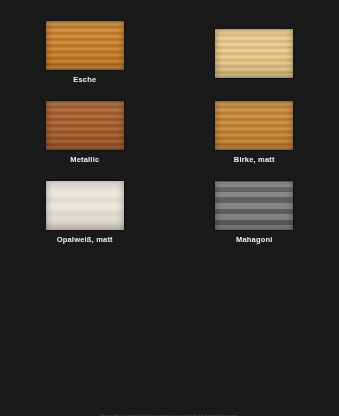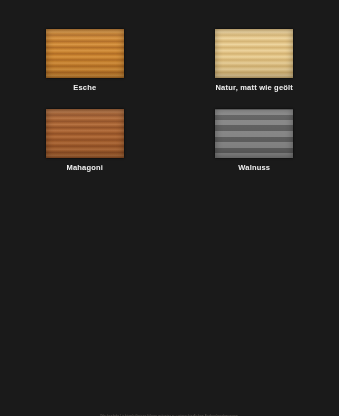--- a/index.html
+++ b/index.html
@@ -31,21 +31,21 @@
     grid-template-columns: 169.5px 169.5px;
     grid-template-rows: repeat(5, 80px);
     padding-top: 13px;
     box-sizing: border-box;
   }
   .cell {
     position: relative;
     display: flex;
     flex-direction: column;
     align-items: center;
-    justify-content: flex-end;
+    justify-content: center;
   }
   .swatch {
     width: 78px;
     height: 49px;
     position: relative;
     overflow: hidden;
     box-shadow: 0 0 2px rgba(0,0,0,0.85);
   }
   .swatch .grain {
     position: absolute;
@@ -107,45 +107,60 @@
       </div>
       <div class="caption">Esche</div>
     </div>
 
     <div class="cell">
       <div class="swatch" style="background: rgb(227, 197, 136);">
         <div class="grain" style="background-image: repeating-linear-gradient(rgb(207, 173, 108) 0px, rgb(227, 197, 136) 1.6px, rgb(239, 215, 162) 3.1px, rgb(227, 197, 136) 4.4px, rgb(207, 173, 108) 6.2px); opacity: 0.8;"></div>
         <div class="sheen"></div>
         <div class="vign"></div>
       </div>
-      <div class="caption">Natur, matt wie geölt</div>
     </div>
 
     <div class="cell">
       <div class="swatch" style="background: rgb(165, 96, 47);">
         <div class="grain" style="background-image: repeating-linear-gradient(rgb(138, 74, 34) 0px, rgb(165, 96, 47) 1.6px, rgb(184, 116, 67) 3.1px, rgb(165, 96, 47) 4.4px, rgb(138, 74, 34) 6.2px); opacity: 0.8;"></div>
         <div class="sheen"></div>
         <div class="vign"></div>
       </div>
-      <div class="caption">Mahagoni</div>
+      <div class="caption">Metallic</div>
+    </div>
+
+    <div class="cell">
+      <div class="swatch" style="background: rgb(196, 136, 58);">
+        <div class="grain" style="background-image: repeating-linear-gradient(rgb(170, 110, 38) 0px, rgb(196, 136, 58) 1.6px, rgb(212, 156, 82) 3.1px, rgb(196, 136, 58) 4.4px, rgb(170, 110, 38) 6.2px); opacity: 0.8;"></div>
+        <div class="sheen"></div>
+        <div class="vign"></div>
+      </div>
+      <div class="caption">Birke, matt</div>
     </div>
 
 
-
+    <div class="cell">
+      <div class="swatch" style="background: rgb(232, 227, 216);">
+        <div class="grain" style="background-image: repeating-linear-gradient(rgb(242, 238, 230) 0px, rgb(232, 227, 216) 3px, rgb(218, 211, 197) 6px, rgb(232, 227, 216) 9px, rgb(242, 238, 230) 13px); opacity: 0.55;"></div>
+        <div class="sheen"></div>
+        <div class="vign"></div>
+      </div>
+      <div class="caption">Opalweiß, matt</div>
+    </div>
 
 
 
 
     <div class="cell">
       <div class="swatch" style="background: rgb(110, 110, 110);">
         <div class="grain" style="background-image: repeating-linear-gradient(rgb(134, 134, 134) 0px, rgb(134, 134, 134) 0.5px, rgb(94, 94, 94) 0.5px, rgb(94, 94, 94) 1.1px), repeating-linear-gradient(to right, rgba(255, 255, 255, 0.06) 0px, rgba(255, 255, 255, 0.06) 0.5px, rgba(0, 0, 0, 0.06) 0.5px, rgba(0, 0, 0, 0.06) 1.2px); background-blend-mode: normal, overlay;"></div>
         <div class="sheen"></div>
         <div class="vign"></div>
       </div>
-      <div class="caption">Walnuss</div>
+      <div class="caption">Mahagoni</div>
     </div>
 
   </div>
 
   <div class="footer">
     <span class="footer-note">Wechselnde Lichtverhältnisse führen mitunter zu unterschiedlichen Farbwahrnehmungen.</span>
   </div>
 
 </div>
 

